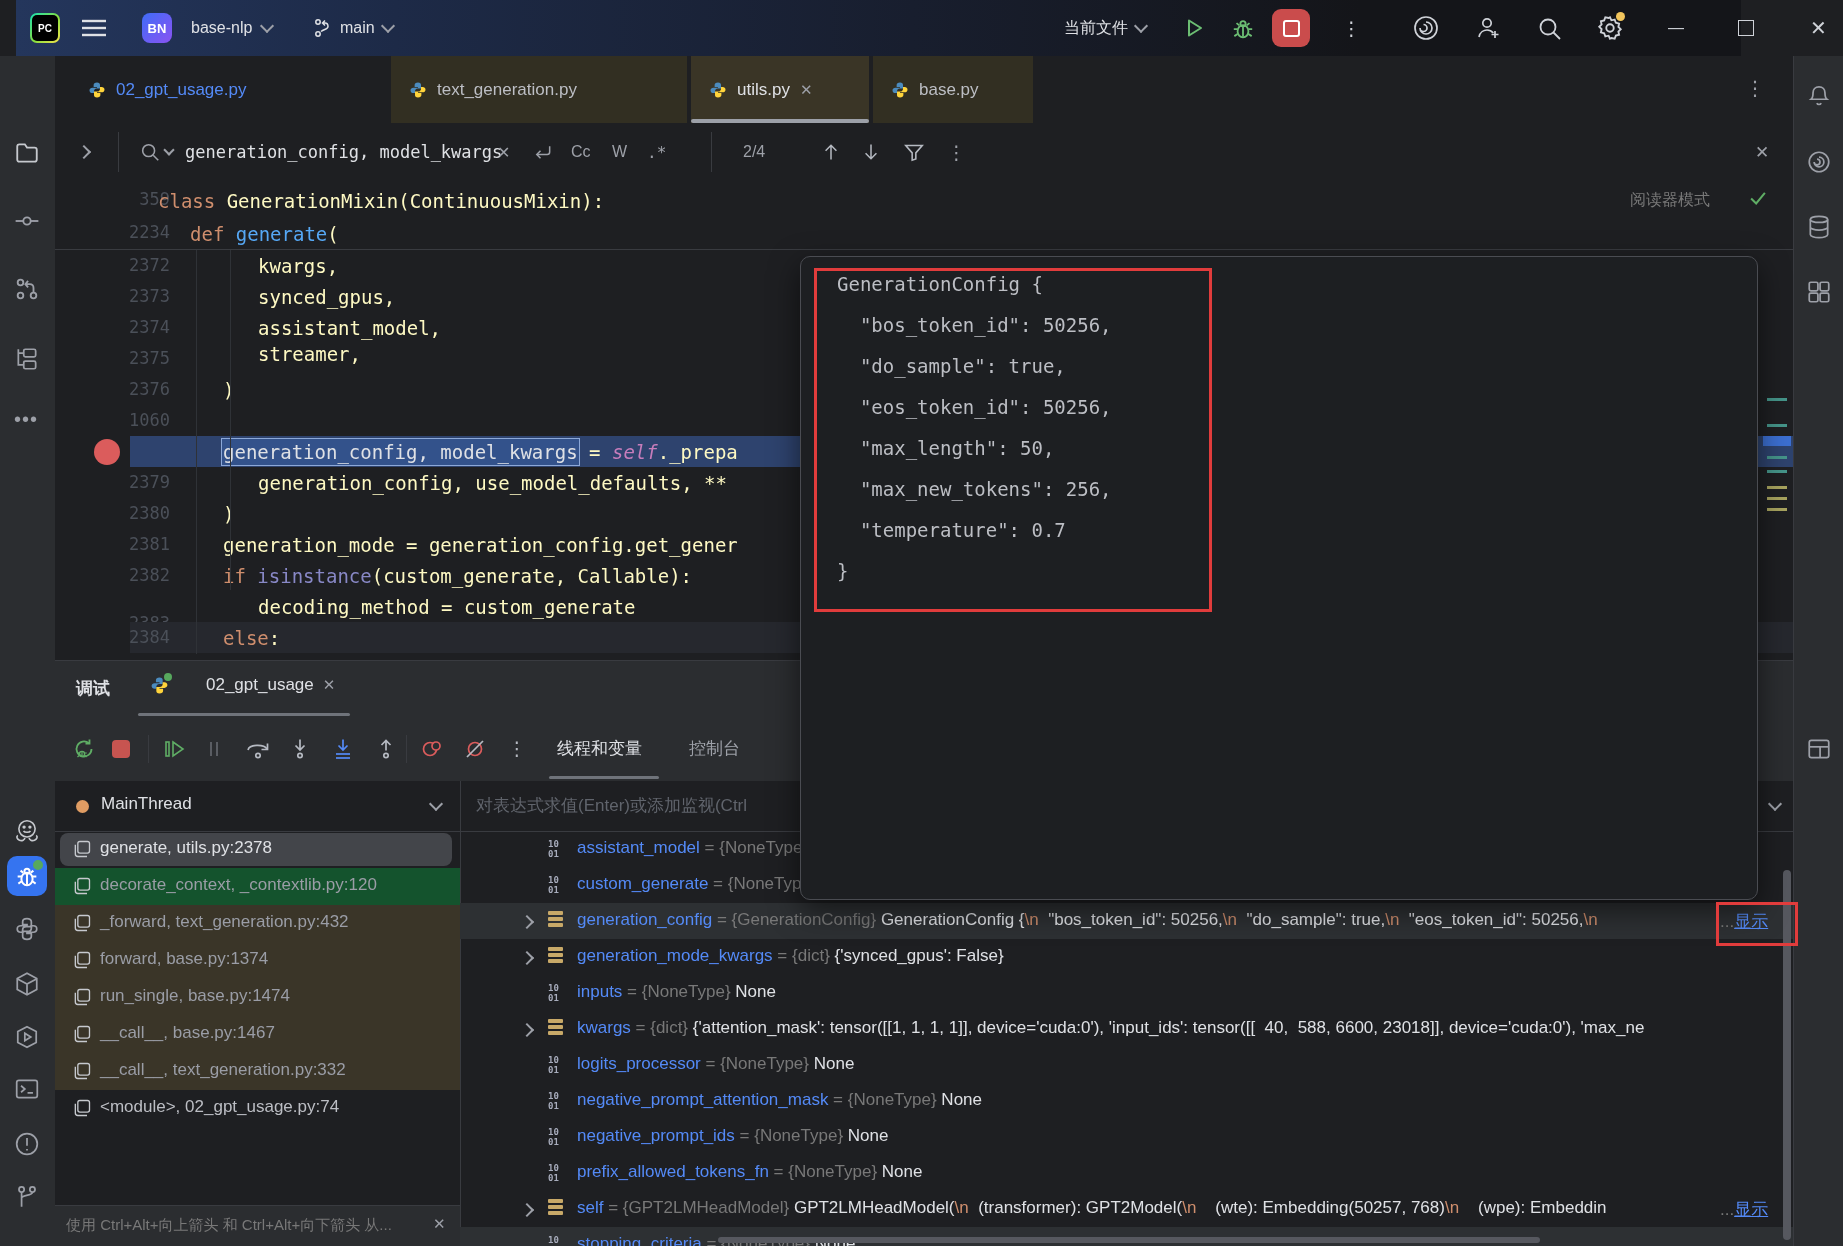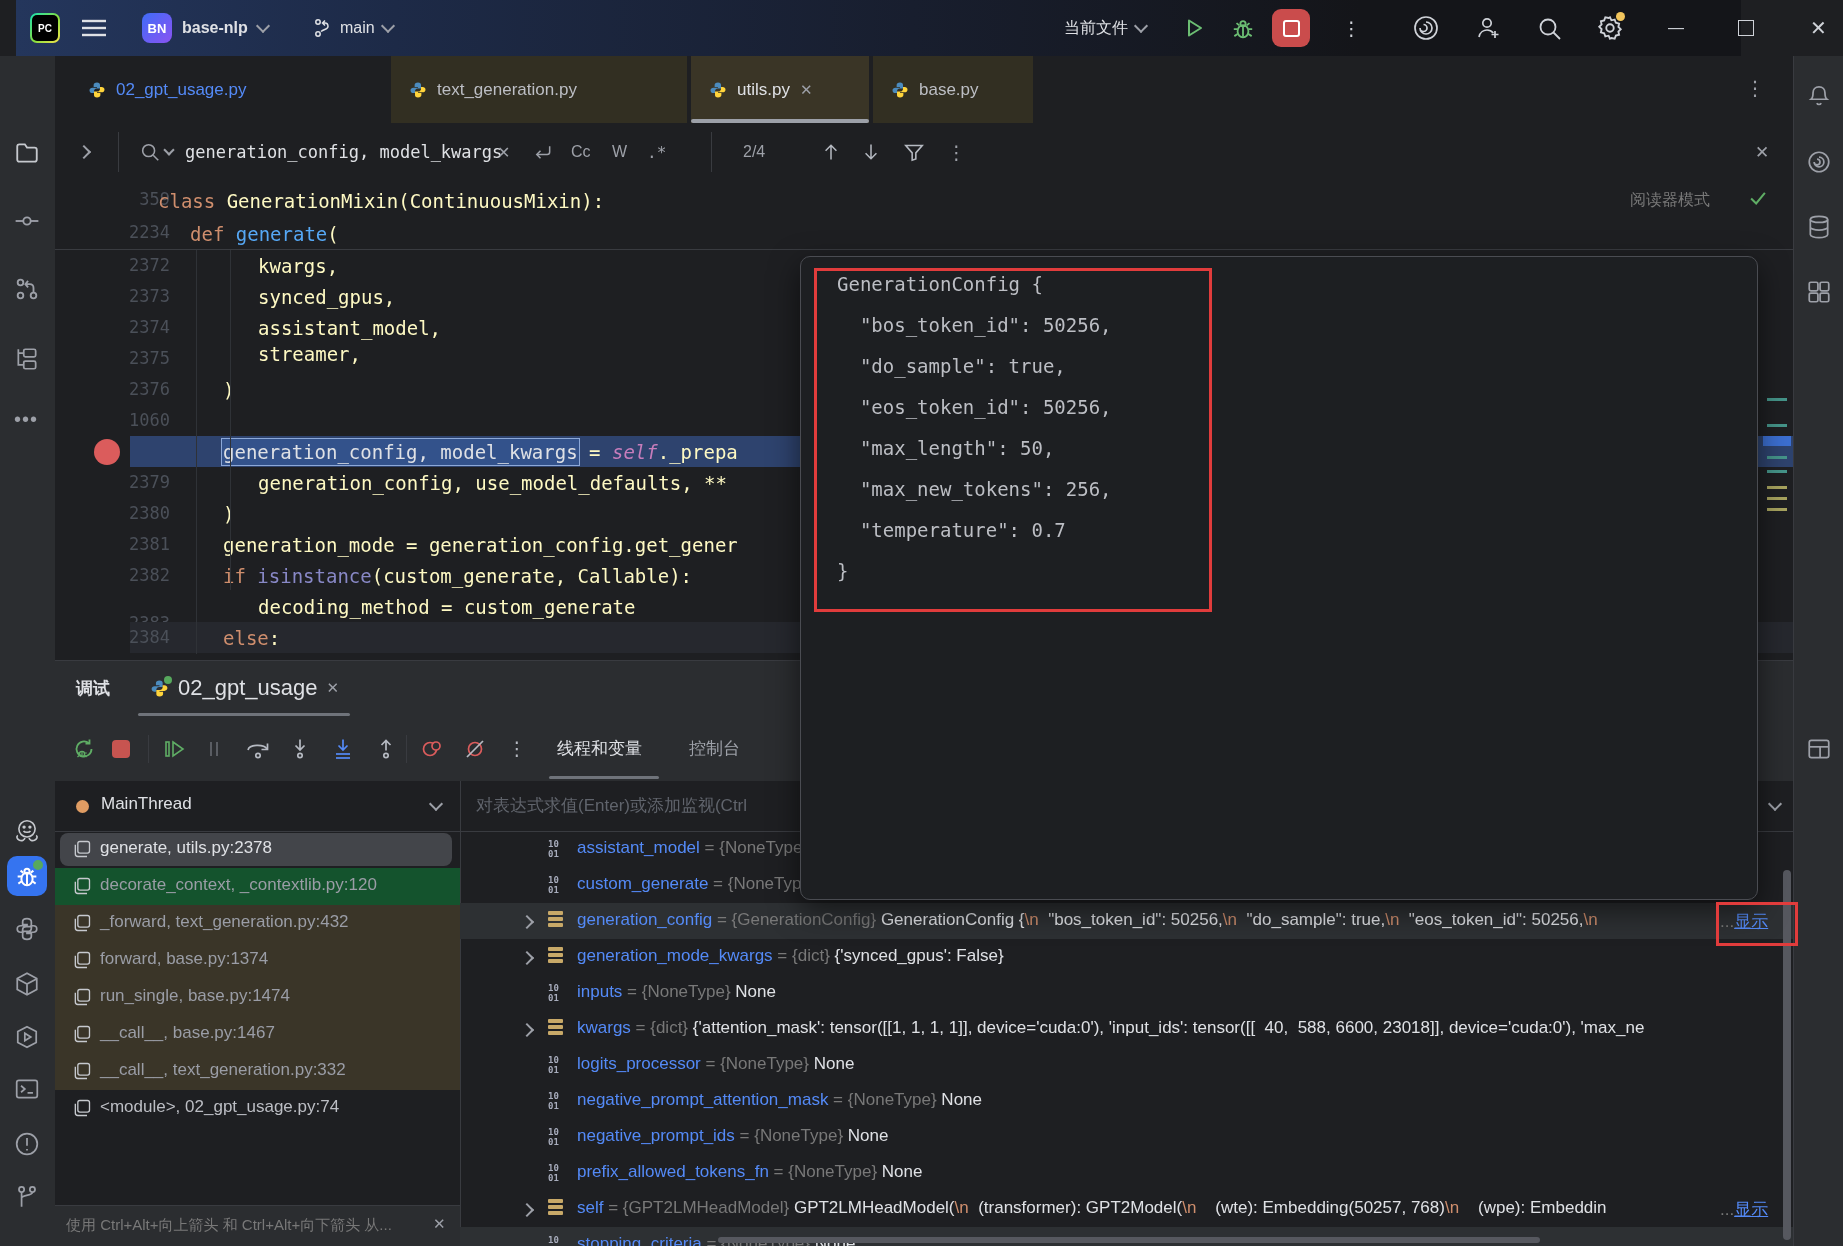--- a/index.html
+++ b/index.html
@@ -64,21 +64,21 @@
       <svg width="28" height="20" viewBox="0 0 28 20">
           <g stroke="#dfe1e5" stroke-width="2.4">
             <line x1="2" y1="3" x2="26" y2="3"></line>
             <line x1="2" y1="10" x2="26" y2="10"></line>
             <line x1="2" y1="17" x2="26" y2="17"></line>
           </g>
         </svg>
     </div>
     <div class="tb-item" style="left:126px;gap:10px;">
       <div style="width:30px;height:30px;border-radius:8px;background:linear-gradient(135deg,#3f6cf7,#8a53f2);display:flex;align-items:center;justify-content:center;color:#fff;font-size:13px;font-weight:bold;">BN</div>
-      <span style="font-weight:700;">base-nlp</span>
+      <span style="font-weight:400;margin-left:9px;">base-nlp</span>
       <span class="chev" style="margin-top:-4px"></span>
     </div>
     <div class="tb-item" style="left:296px;gap:8px;">
       <svg width="20" height="20" viewBox="0 0 20 20">
           <g stroke="#dfe1e5" stroke-width="1.5" fill="none">
             <circle cx="6" cy="4" r="2.2"></circle>
             <circle cx="6" cy="16" r="2.2"></circle>
             <path d="M13 7.5 10.5 5 13 2.5M10.5 5H13c2 0 3 1.5 3 3.5 0 3-4 2.5-7 5"></path>
           </g>
         </svg>
@@ -520,21 +520,21 @@
     <div id="dbg-header">
       <div class="abs" style="left:21px;top:16px;font-size:17px;font-weight:bold;color:#dfe1e5;">调试</div>
       <div class="abs" style="left:95px;top:14px;display:flex;align-items:center;gap:9px;">
         <span style="position:relative;">
           <svg width="19" height="19" viewBox="0 0 24 24">
               <path d="M12 2c-3 0-4.5 1.2-4.5 3.2V8H12v1H5.8C3.7 9 2 10.5 2 12.5S3.7 16 5.8 16H8v-2.5C8 11.7 9.7 10 11.5 10H16V5.2C16 3.2 15 2 12 2z" fill="#4b8bbe"></path>
               <path d="M12 22c3 0 4.5-1.2 4.5-3.2V16H12v-1h6.2c2.1 0 3.8-1.5 3.8-3.5S20.3 8 18.2 8H16v2.5c0 1.8-1.7 3.5-3.5 3.5H8v4.8C8 20.8 9 22 12 22z" fill="#ffd43b"></path>
             </svg>
           <span style="position:absolute;right:-3px;top:-3px;width:8px;height:8px;border-radius:50%;background:#57a85d;"></span>
         </span>
-        <span style="color:#dfe1e5;font-size:22px;">02_gpt_usage</span>
+        <span style="color:#dfe1e5;font-size:17px;margin-left:28px;">02_gpt_usage</span>
         <span style="color:#9da0a8;font-size:15px;">✕</span>
       </div>
       <div class="abs" style="left:83px;top:52px;width:212px;height:3px;background:#6f737a;border-radius:2px;"></div>
     </div>
 
     <div id="dbg-toolbar">
       <div class="dt-ic" style="left:17px;">
           <svg width="24" height="24" viewBox="0 0 24 24">
             <g stroke="#5fad65" stroke-width="1.8" fill="none">
               <path d="M19.5 12a7.5 7.5 0 1 1-2.6-5.7"></path>

